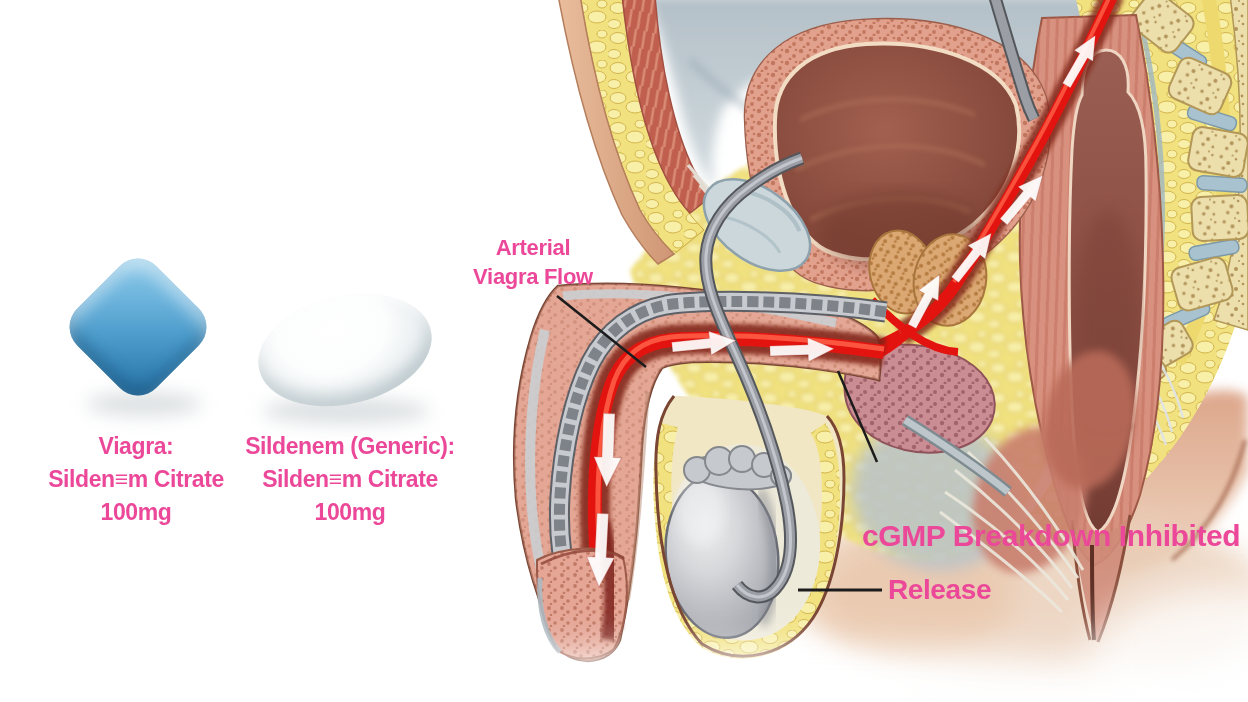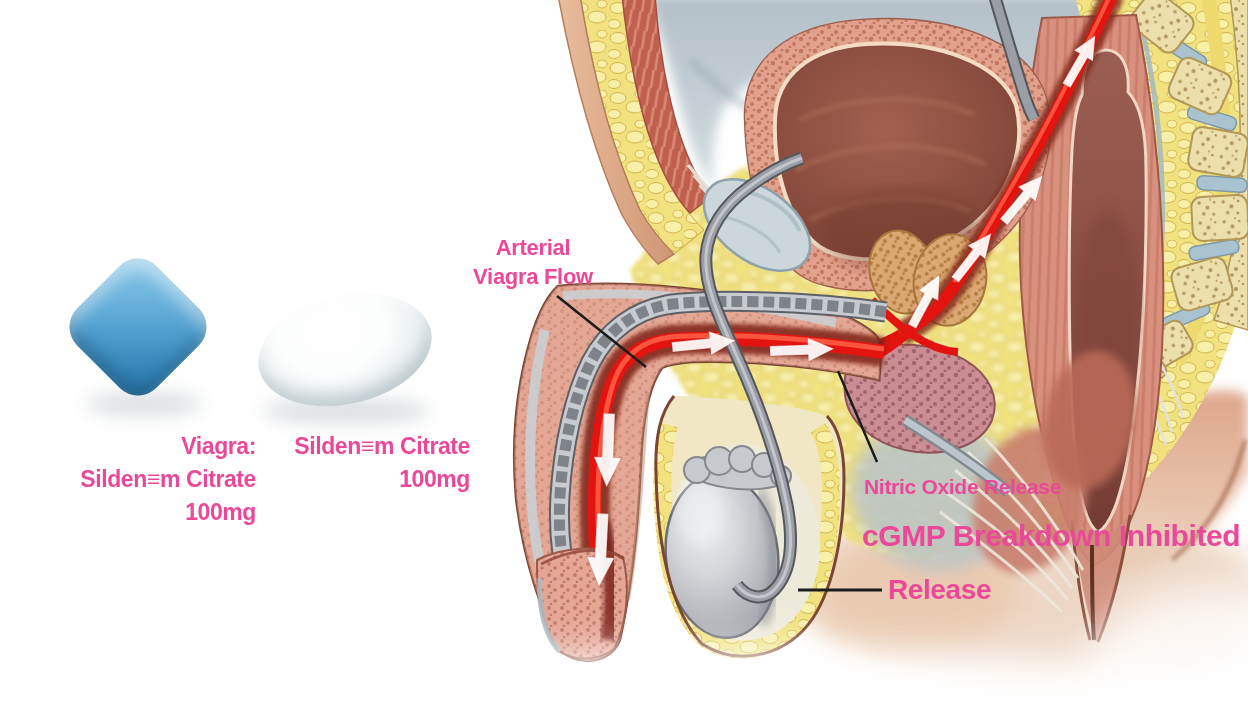--- a/index.html
+++ b/index.html
@@ -6,21 +6,21 @@
   body{width:1248px;height:702px;overflow:hidden;background:#fff;
        font-family:"Liberation Sans","DejaVu Sans",sans-serif;}
   .canvas{position:relative;width:1248px;height:702px;background:#fff;}
   svg.art{position:absolute;left:0;top:0;}
   .lbl{position:absolute;color:#ec4899;font-weight:700;z-index:5;}
   .lbl div{white-space:nowrap;}
   .arterial{left:428px;top:233px;width:210px;text-align:center;font-size:22px;line-height:29px;letter-spacing:-0.3px;}
   .nitric{left:864px;top:475px;font-size:21px;letter-spacing:-0.3px;}
   .cgmp{left:862px;top:519px;font-size:30px;letter-spacing:-0.4px;}
   .erection{left:888px;top:574px;font-size:28px;letter-spacing:-0.4px;}
-  .pill-label{top:430px;width:240px;text-align:right;font-size:23px;line-height:33px;letter-spacing:-0.4px;}
+  .pill-label{top:430px;width:240px;text-align:center;font-size:23px;line-height:33px;letter-spacing:-0.4px;}
   .pill-label.v{left:16px;}
   .pill-label.g{left:230px;}
   .pill{position:absolute;z-index:3;}
   .pill-blue{left:82px;top:271px;width:112px;height:112px;border-radius:26px;
      transform:rotate(45deg);
      background:linear-gradient(135deg,#96cfeb 0%,#6db4dd 32%,#4d9ccb 55%,#3381b4 80%,#2a6f9f 100%);
      box-shadow:inset 7px 9px 16px rgba(255,255,255,.45),
                 inset -7px -9px 14px rgba(15,70,110,.38);}
   .pill-white{left:257px;top:296px;width:176px;height:108px;border-radius:50%;
      transform:rotate(-13deg);
@@ -334,25 +334,25 @@
 <div class="pill-shadow sh-w"></div>
 <div class="pill pill-blue"></div>
 <div class="pill pill-white"></div>
 
 <div class="lbl pill-label v">
   <div>Viagra:</div>
   <div>Silden≡m Citrate</div>
   <div>100mg</div>
 </div>
 <div class="lbl pill-label g">
+  <div>Sildenem (Generic):</div>
   <div>Silden≡m Citrate</div>
   <div>100mg</div>
 </div>
 
 <div class="lbl arterial">
   <div>Arterial</div>
   <div>Viagra Flow</div>
 </div>
-<div class="lbl nitric">Nitric Oxide Release</div>
 <div class="lbl cgmp">cGMP Breakdown Inhibited</div>
 <div class="lbl erection">Release</div>
 
 </div>
 
 </body></html>

